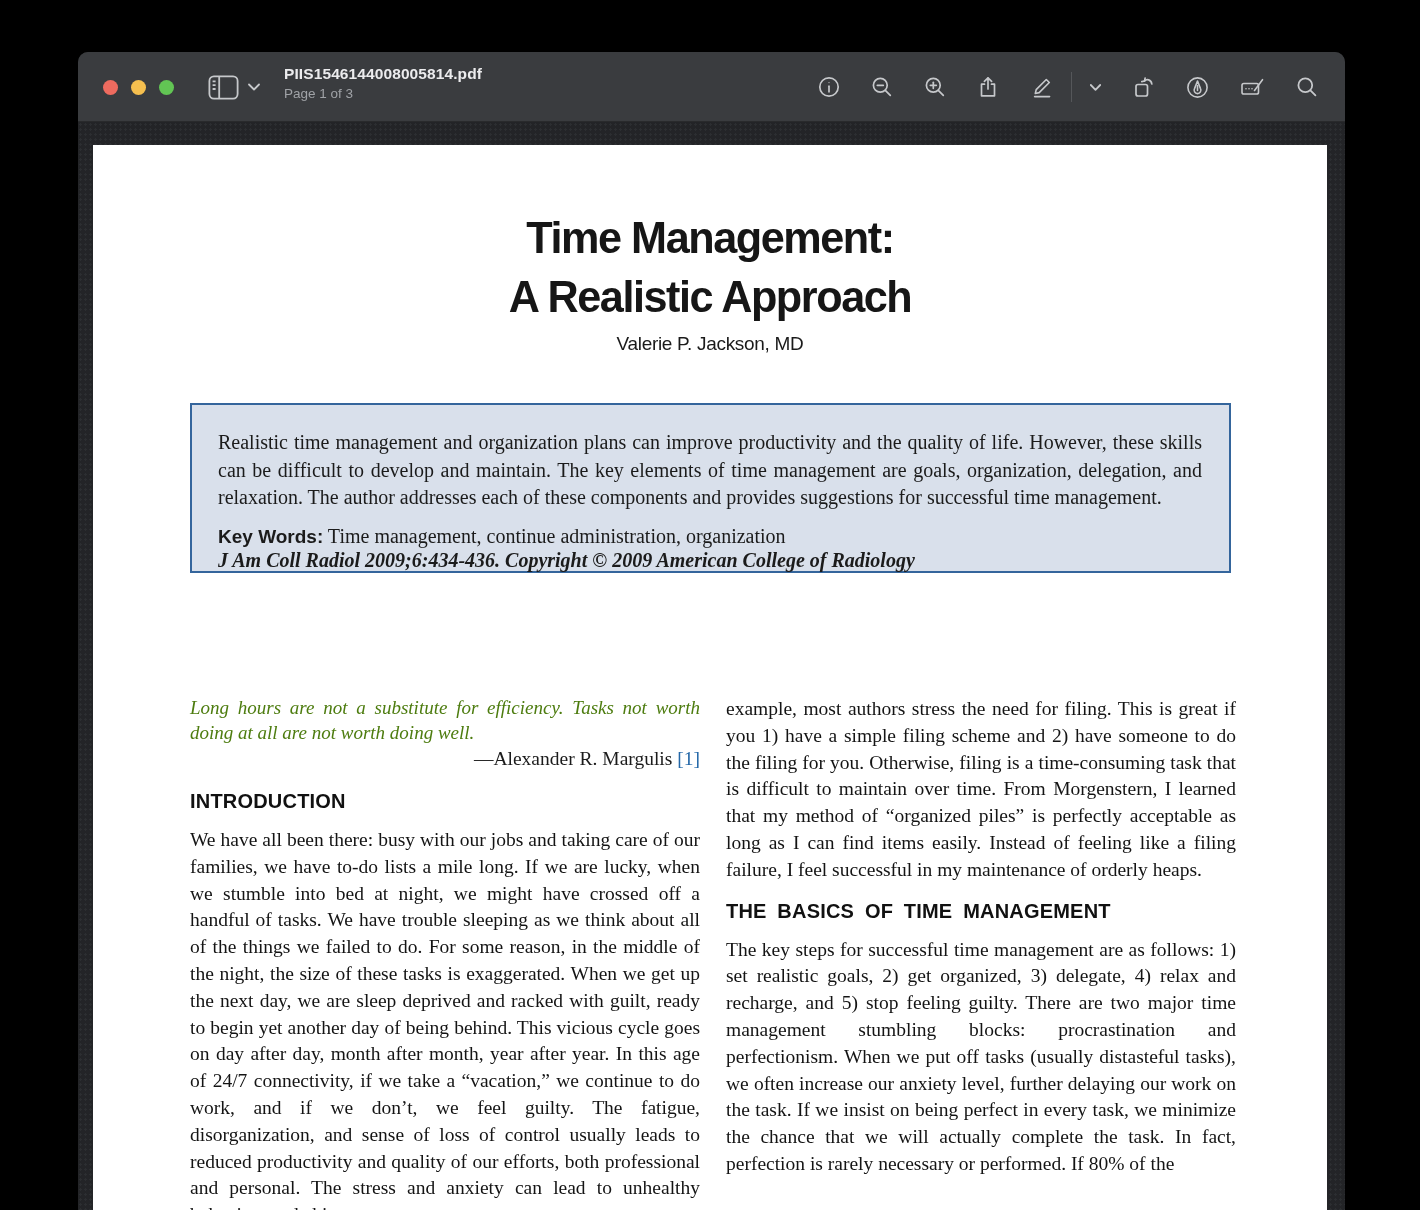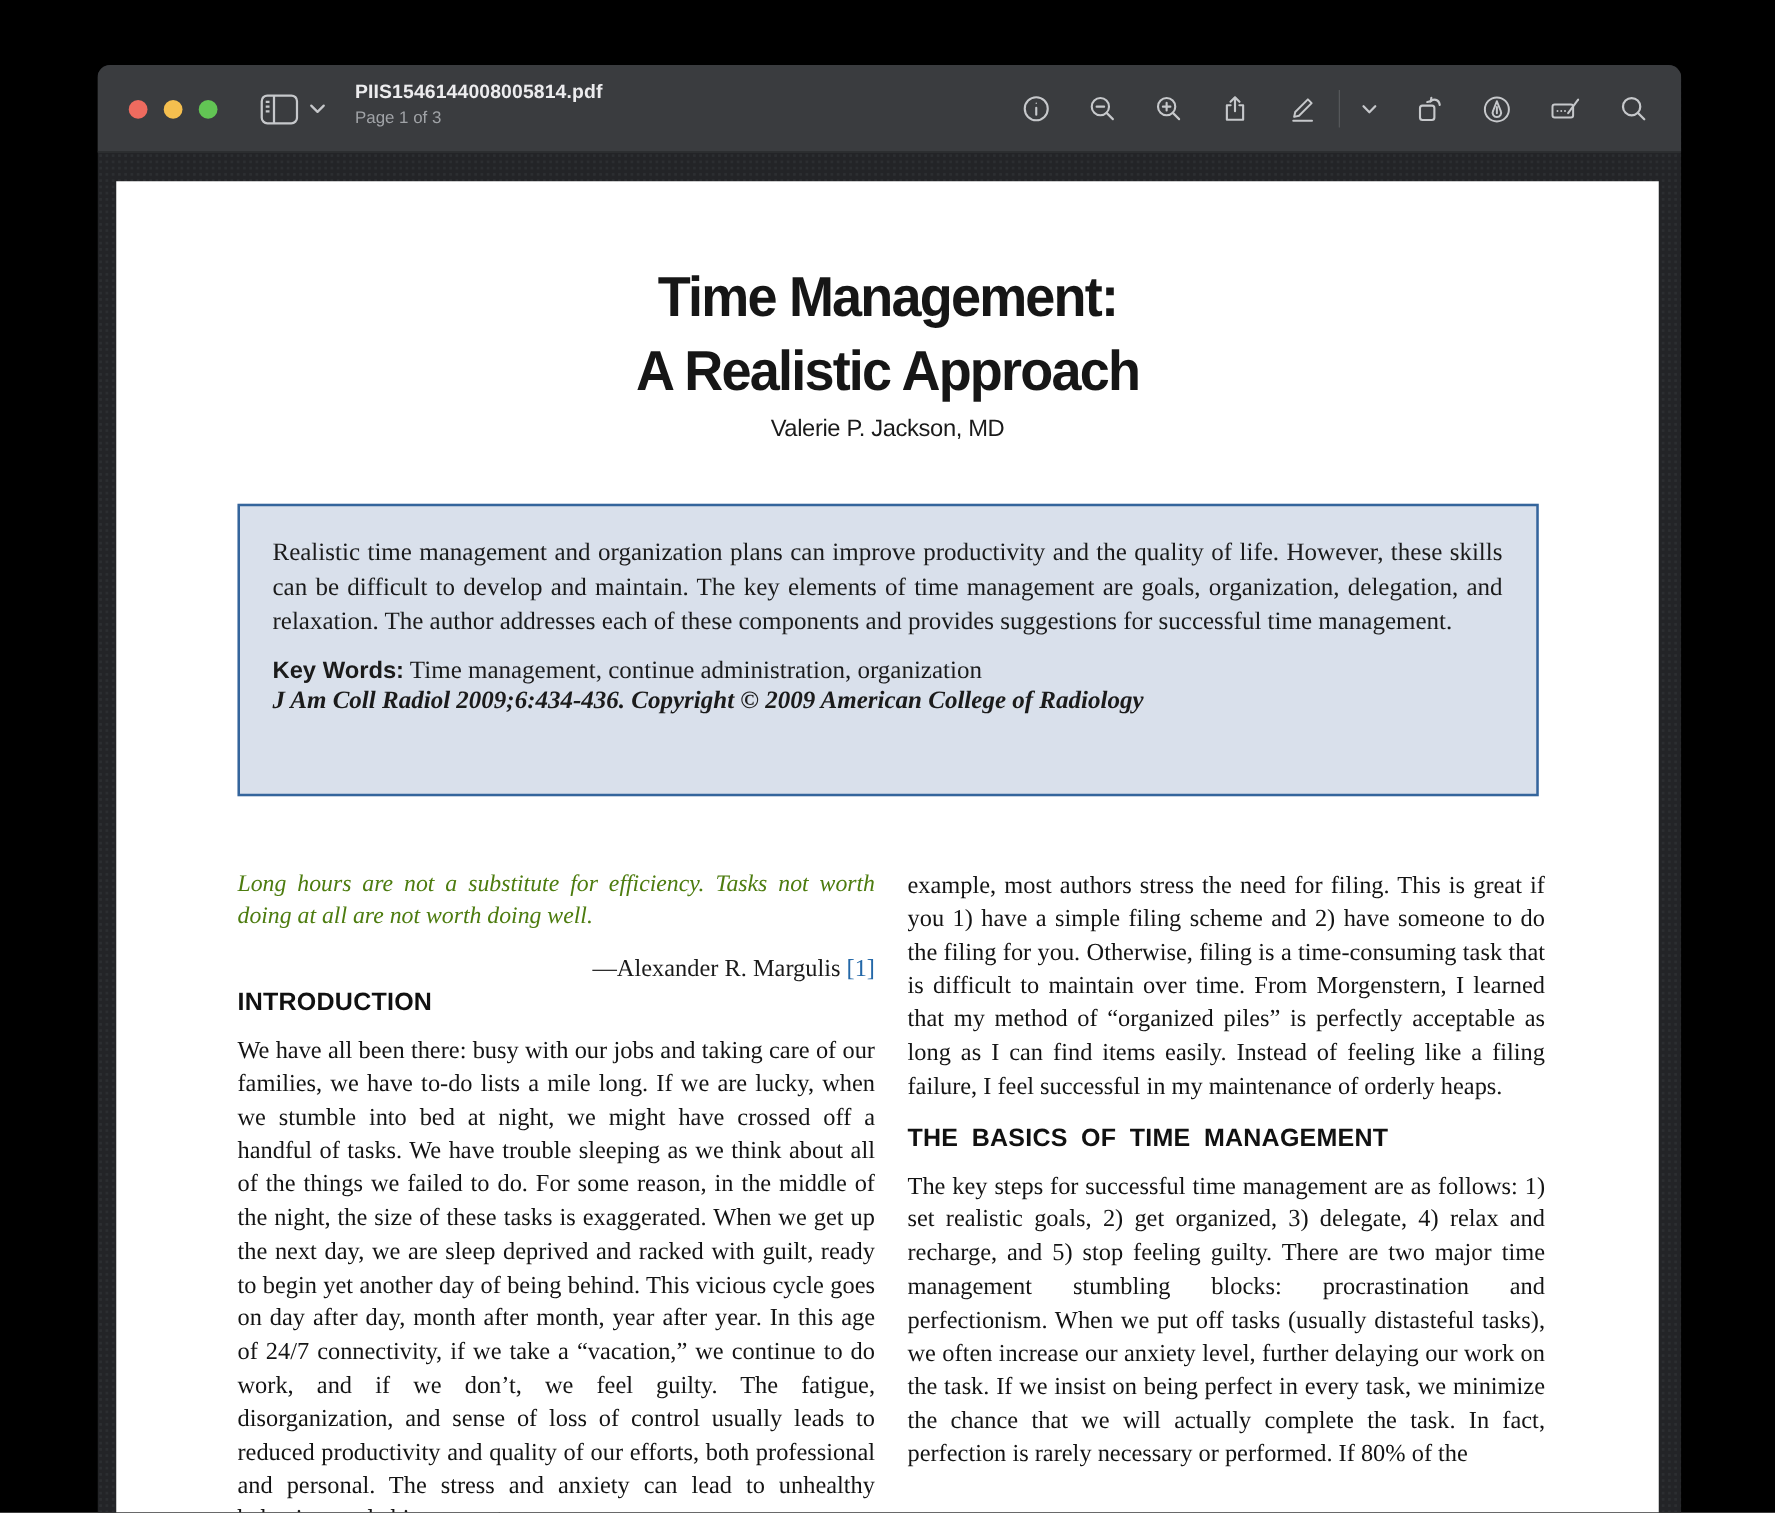--- a/index.html
+++ b/index.html
@@ -36,43 +36,43 @@
   .page { position:absolute; left:15px; top:93px; width:1234px; height:1065px;
           background:#fff; overflow:hidden; color:#111; }
 
   .paper-title { position:absolute; top:63px; left:0; width:100%; text-align:center;
                  font-weight:bold; font-size:45px; line-height:59px;
                  letter-spacing:-1.5px; color:#161616;
                  transform:scaleX(.96); transform-origin:center; }
   .paper-author { position:absolute; top:188px; left:0; width:100%; text-align:center;
                   font-size:19px; letter-spacing:-.3px; color:#1a1a1a; }
 
-  .abstract { position:absolute; left:97px; top:258px; width:1041px; height:234px;
+  .abstract { position:absolute; left:97px; top:258px; width:1041px; height:170px;
               background:#d9e0eb; border:2px solid #34659c; padding:24px 27px 18px 26px;
               font-family:"Liberation Serif", serif; }
   .abstract p { font-size:20px; line-height:27.5px; text-align:justify; color:#1b1b1b; }
   .kw-line { margin-top:13px; font-size:20px; color:#1b1b1b; }
   .kw-label { font-family:"Liberation Sans", sans-serif; font-weight:bold; font-size:19px; }
   .kw-text { font-family:"Liberation Serif", serif; }
   .citation { margin-top:1px; font-weight:bold; font-style:italic;
               font-size:20px; color:#1b1b1b; }
 
   .columns { position:absolute; left:97px; top:551px; width:1046px;
              display:flex; gap:26px; }
   .col { width:510px; font-family:"Liberation Serif", serif; }
 
   .epigraph { font-style:italic; font-size:19px; line-height:24.5px;
               text-align:justify; color:#4d7c0f; }
-  .attribution { text-align:right; font-size:19.5px; margin-top:20px; color:#1b1b1b;
+  .attribution { text-align:right; font-size:19.5px; margin-top:3px; color:#1b1b1b;
                  font-family:"Liberation Serif", serif; }
   .ref-link { color:#2468a8; }
 
   .sec-heading { font-family:"Liberation Sans", sans-serif; font-weight:bold;
                  font-size:20px; letter-spacing:.2px; color:#111; }
-  .h-intro  { margin-top:4px; }
+  .h-intro  { margin-top:20px; }
   .h-basics { margin-top:16px; word-spacing:5px; }
   .body-para { font-size:19.5px; line-height:26.8px; text-align:justify;
                color:#141414; margin-top:14px; }
   .body-para.first { margin-top:0; }
 </style>
 </head>
 <body>
 
 <div class="window">
 

